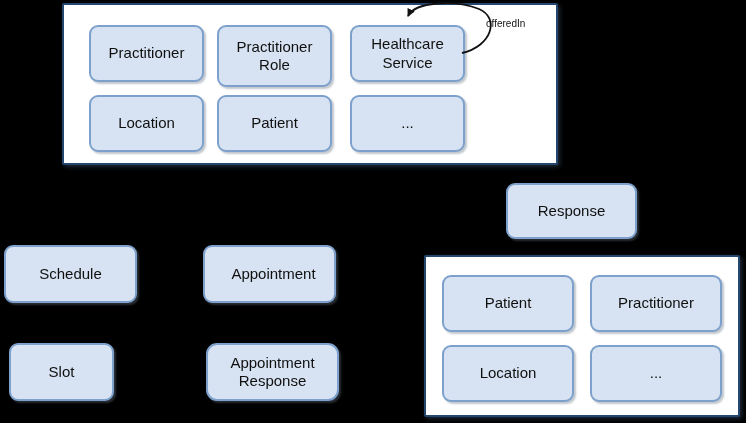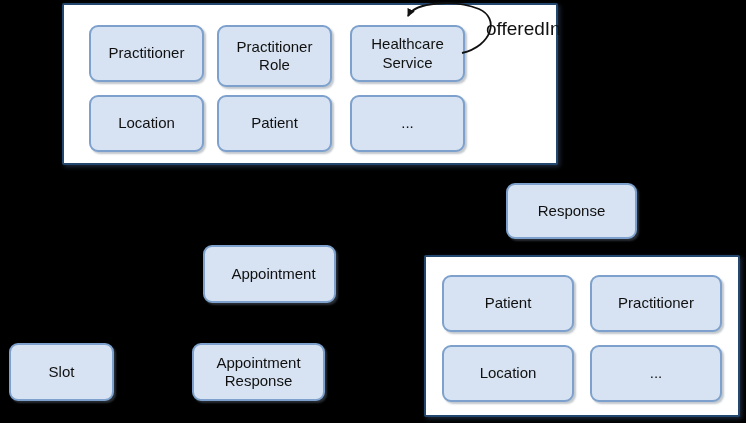--- a/index.html
+++ b/index.html
@@ -14,21 +14,21 @@
   }
   .node{
     position:absolute;background:#d7e3f2;
     border:2px solid #7da1cc;border-radius:9px;box-sizing:border-box;
     display:flex;align-items:center;justify-content:center;
     text-align:center;font-size:15px;line-height:1.22;color:#101010;
     box-shadow:2px 2px 2px rgba(100,115,130,0.4);
     padding:3px 8px;
   }
   .edge-label{
-    position:absolute;font-size:19px;color:#101010;white-space:nowrap;
+    position:absolute;font-size:10px;color:#101010;white-space:nowrap;
   }
   .edge-layer{
     position:absolute;left:0;top:0;width:746px;height:423px;pointer-events:none;
   }
 </style>
 </head>
 <body>
 
 <div class="canvas">
 
@@ -44,23 +44,24 @@
   <svg class="edge-layer" viewBox="0 0 746 423" xmlns="http://www.w3.org/2000/svg">
     <defs>
       <marker id="arrowhead" markerWidth="9" markerHeight="8" refX="7" refY="4" orient="auto" markerUnits="userSpaceOnUse">
         <path d="M0,0 L8,4 L0,8 z" fill="#111111"></path>
       </marker>
     </defs>
     <path d="M 462 53 C 492 46, 500 18, 479 9 C 455 -1, 415 2, 408 16" fill="none" stroke="#111111" stroke-width="1.8" marker-end="url(#arrowhead)"></path>
   </svg>
   <div class="edge-label" style="left:486px;top:18px;">offeredIn</div>
 
+  <div class="node" style="left:4px;top:245px;width:133px;height:58px;">Schedule</div>
   <div class="node" style="left:9px;top:343px;width:105px;height:58px;text-align:center;">Slot</div>
   <div class="node" style="left:203px;top:245px;width:133px;height:58px;padding-left:16px;">Appointment</div>
-  <div class="node" style="left:192px;top:343px;width:133px;height:58px;">Appointment Response</div>
+  <div class="node" style="left:206px;top:343px;width:133px;height:58px;border-radius:11px;">Appointment Response</div>
   <div class="node" style="left:506px;top:183px;width:131px;height:56px;">Response</div>
 
   <div class="group-container" style="left:424px;top:255px;width:316px;height:162px;">
     <div class="node" style="left:16px;top:18px;width:132px;height:57px;">Patient</div>
     <div class="node" style="left:164px;top:18px;width:132px;height:57px;">Practitioner</div>
     <div class="node" style="left:16px;top:88px;width:132px;height:57px;">Location</div>
     <div class="node" style="left:164px;top:88px;width:132px;height:57px;">...</div>
   </div>
 
 </div>

